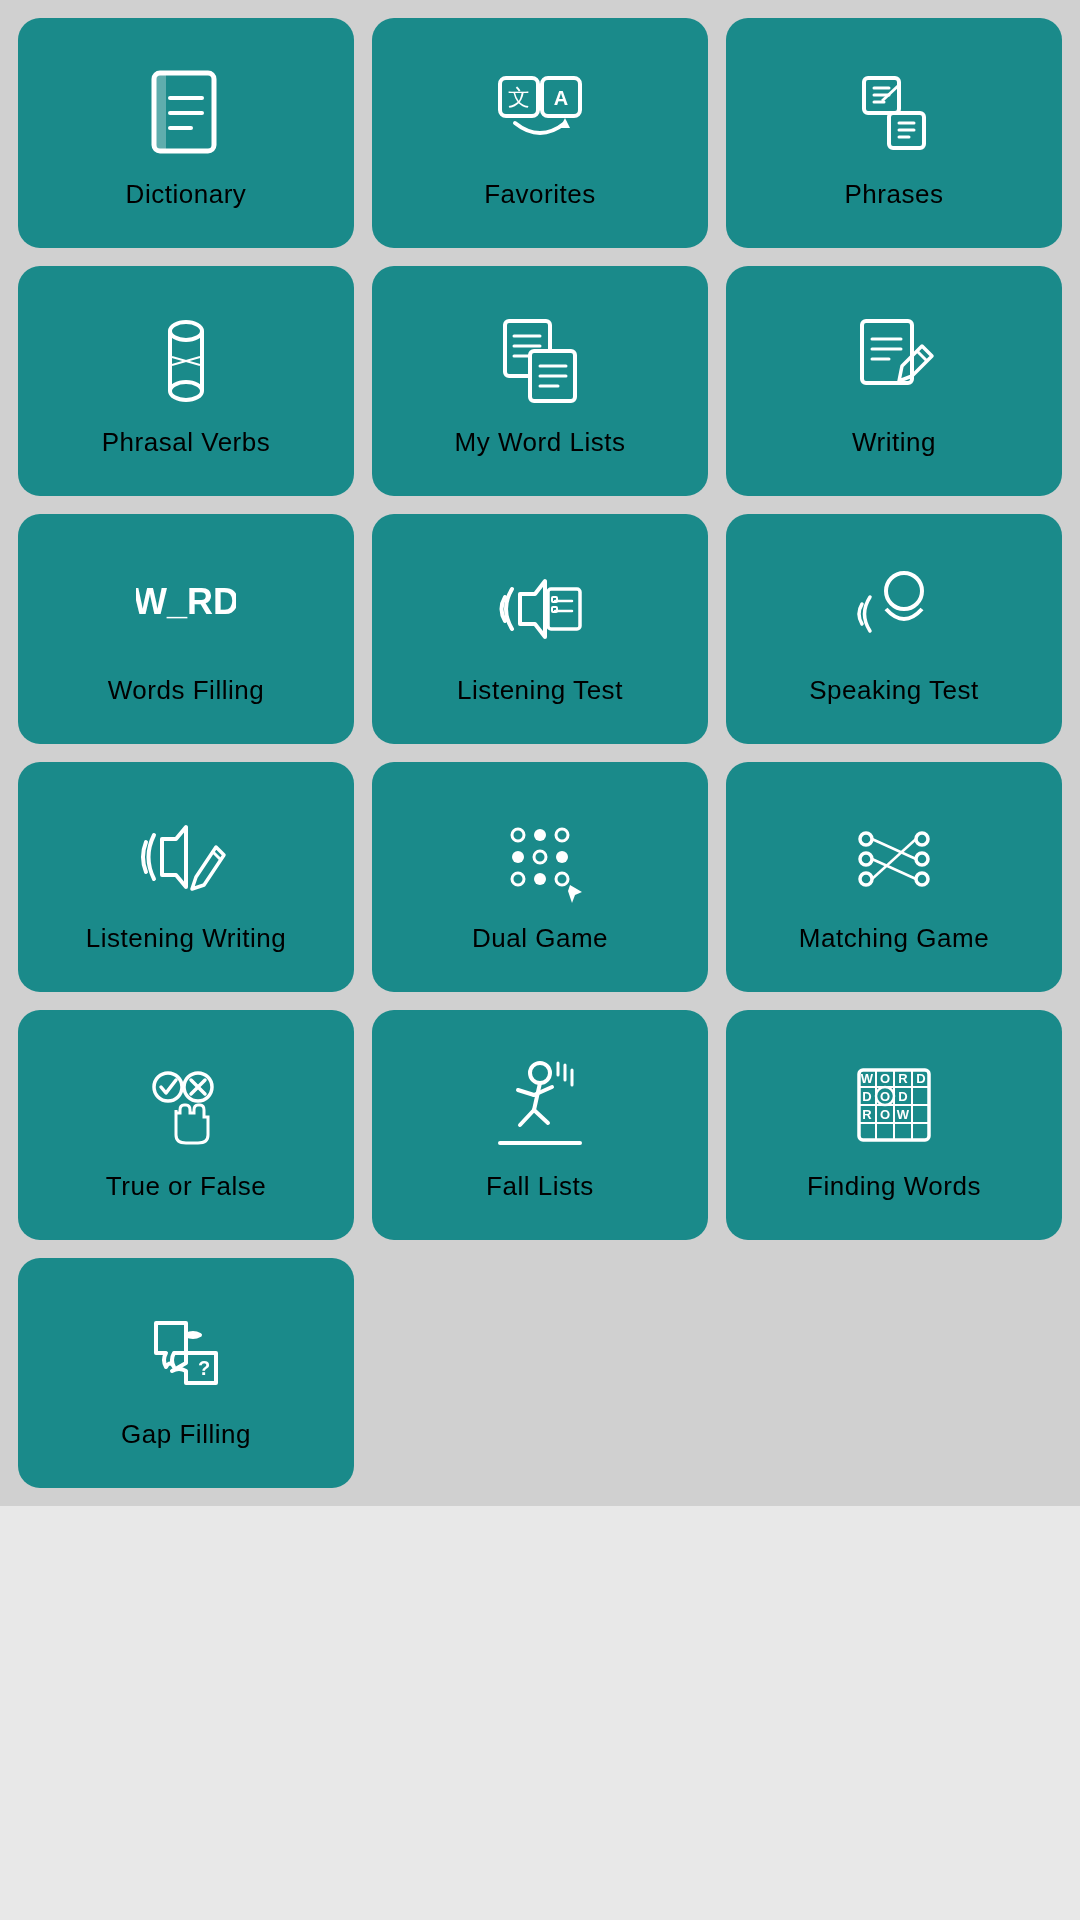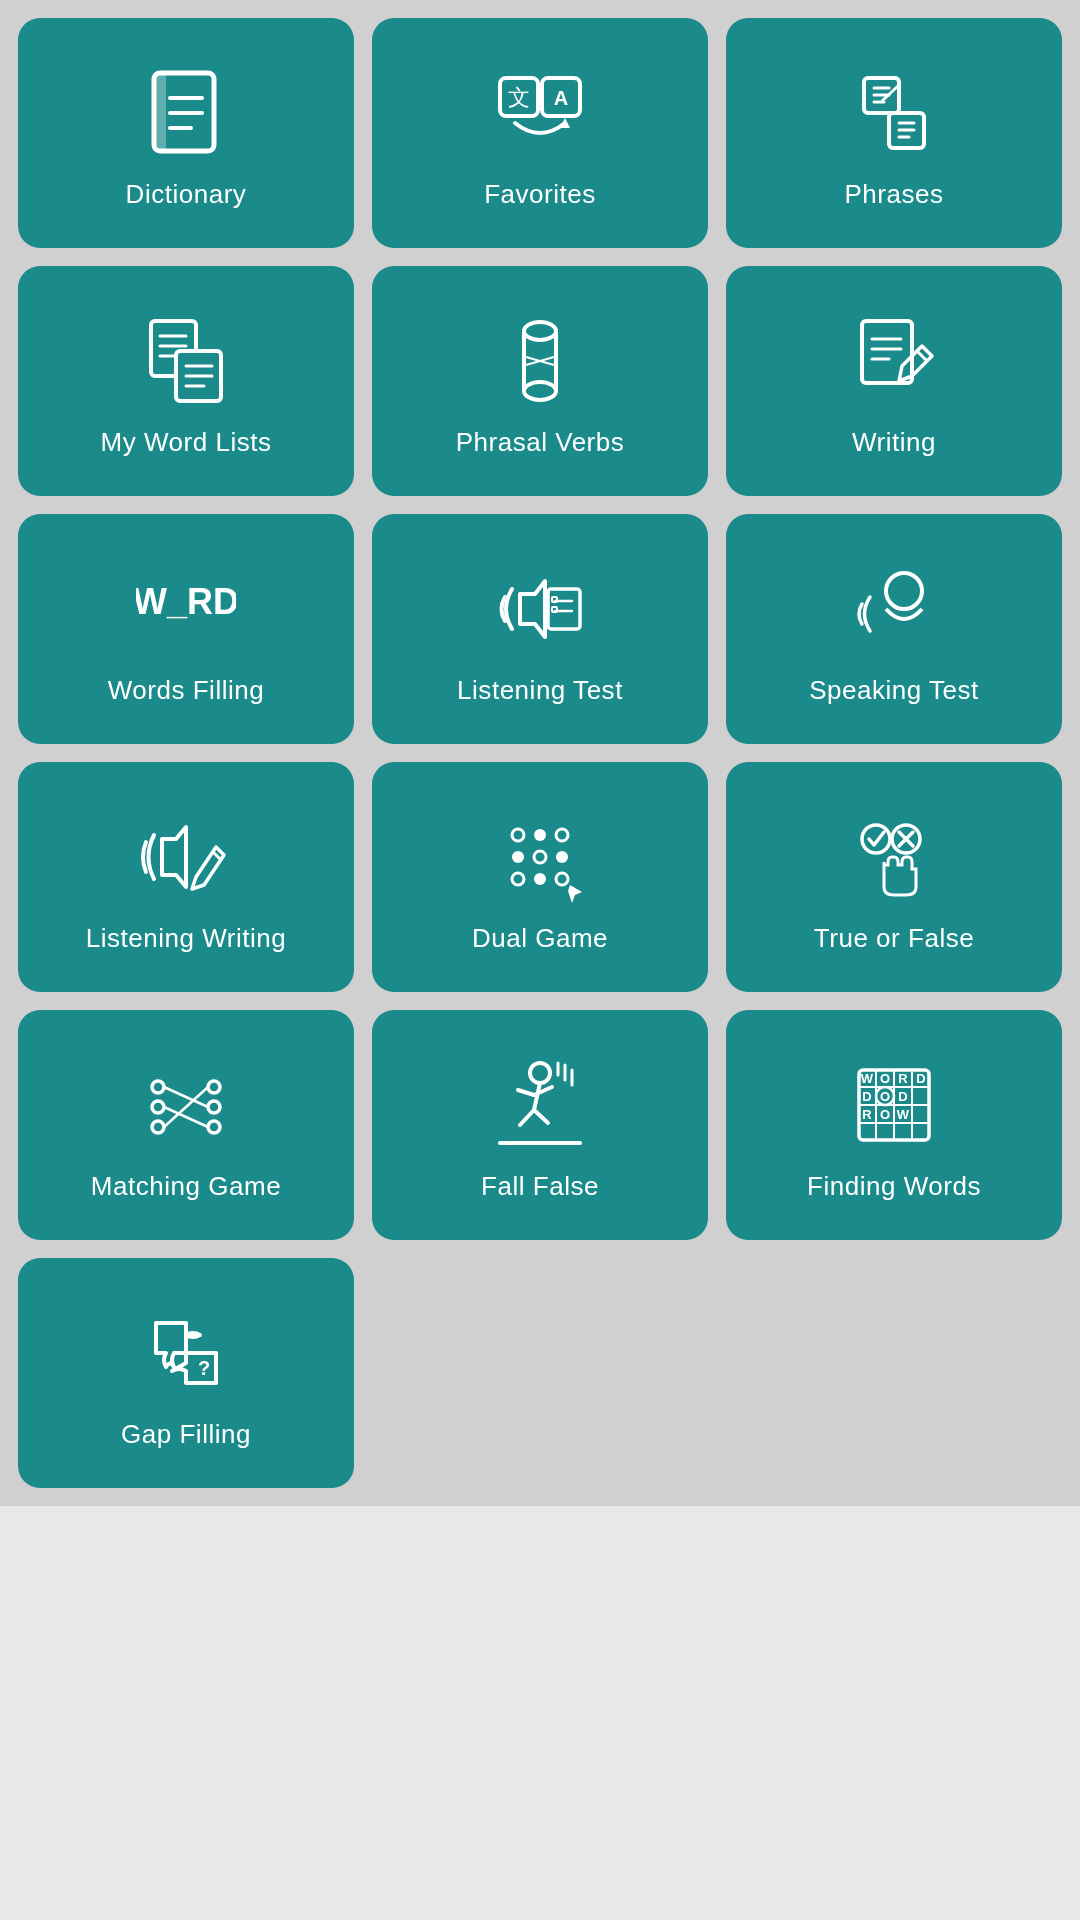--- a/index.html
+++ b/index.html
@@ -35,21 +35,21 @@
       display: flex;
       align-items: center;
       justify-content: center;
       margin-bottom: 16px;
     }
     .card-icon svg {
       width: 100%;
       height: 100%;
     }
     .card-label {
-      color: #ffffff;
+      color: #000000;
       font-size: 26px;
       font-weight: 400;
       text-align: center;
       letter-spacing: 0.02em;
     }
   </style>
 </head>
 <body>
 
 <div class="grid">
@@ -88,49 +88,49 @@
         <rect x="20" y="15" width="35" height="35" rx="4" stroke="white" stroke-width="4"></rect>
         <path d="M30 25 L45 25 M30 32 L45 32 M30 39 L40 39" stroke="white" stroke-width="3" stroke-linecap="round"></path>
         <path d="M38 38 L55 22" stroke="white" stroke-width="3"></path>
         <rect x="45" y="50" width="35" height="35" rx="4" stroke="white" stroke-width="4"></rect>
         <path d="M55 60 L70 60 M55 67 L70 67 M55 74 L65 74" stroke="white" stroke-width="3" stroke-linecap="round"></path>
       </svg>
     </div>
     <span class="card-label">Phrases</span>
   </div>
 
+
+  <div class="card">
+    <div class="card-icon">
+      <svg viewBox="0 0 100 100" fill="none" xmlns="http://www.w3.org/2000/svg">
+        <ellipse cx="50" cy="20" rx="16" ry="9" stroke="white" stroke-width="4"></ellipse>
+        <line x1="34" y1="20" x2="34" y2="80" stroke="white" stroke-width="4"></line>
+        <line x1="66" y1="20" x2="66" y2="80" stroke="white" stroke-width="4"></line>
+        <ellipse cx="50" cy="80" rx="16" ry="9" stroke="white" stroke-width="4"></ellipse>
+        <line x1="36" y1="46" x2="64" y2="54" stroke="white" stroke-width="2"></line>
+        <line x1="36" y1="54" x2="64" y2="46" stroke="white" stroke-width="2"></line>
+      </svg>
+    </div>
+    <span class="card-label">Phrasal Verbs</span>
+  </div>
 
   <div class="card">
     <div class="card-icon">
       <svg viewBox="0 0 100 100" fill="none" xmlns="http://www.w3.org/2000/svg">
         <rect x="15" y="10" width="45" height="55" rx="4" stroke="white" stroke-width="4"></rect>
         <line x1="24" y1="25" x2="50" y2="25" stroke="white" stroke-width="3" stroke-linecap="round"></line>
         <line x1="24" y1="35" x2="50" y2="35" stroke="white" stroke-width="3" stroke-linecap="round"></line>
         <line x1="24" y1="45" x2="42" y2="45" stroke="white" stroke-width="3" stroke-linecap="round"></line>
         <rect x="40" y="40" width="45" height="50" rx="4" stroke="white" stroke-width="4" fill="#1a8a8a"></rect>
         <line x1="50" y1="55" x2="76" y2="55" stroke="white" stroke-width="3" stroke-linecap="round"></line>
         <line x1="50" y1="65" x2="76" y2="65" stroke="white" stroke-width="3" stroke-linecap="round"></line>
         <line x1="50" y1="75" x2="68" y2="75" stroke="white" stroke-width="3" stroke-linecap="round"></line>
       </svg>
     </div>
     <span class="card-label">My Word Lists</span>
-  </div>
-
-  <div class="card">
-    <div class="card-icon">
-      <svg viewBox="0 0 100 100" fill="none" xmlns="http://www.w3.org/2000/svg">
-        <ellipse cx="50" cy="20" rx="16" ry="9" stroke="white" stroke-width="4"></ellipse>
-        <line x1="34" y1="20" x2="34" y2="80" stroke="white" stroke-width="4"></line>
-        <line x1="66" y1="20" x2="66" y2="80" stroke="white" stroke-width="4"></line>
-        <ellipse cx="50" cy="80" rx="16" ry="9" stroke="white" stroke-width="4"></ellipse>
-        <line x1="36" y1="46" x2="64" y2="54" stroke="white" stroke-width="2"></line>
-        <line x1="36" y1="54" x2="64" y2="46" stroke="white" stroke-width="2"></line>
-      </svg>
-    </div>
-    <span class="card-label">Phrasal Verbs</span>
   </div>
 
 
   <div class="card">
     <div class="card-icon">
       <svg viewBox="0 0 100 100" fill="none" xmlns="http://www.w3.org/2000/svg">
         <rect x="18" y="10" width="50" height="62" rx="4" stroke="white" stroke-width="4"></rect>
         <line x1="28" y1="28" x2="57" y2="28" stroke="white" stroke-width="3" stroke-linecap="round"></line>
         <line x1="28" y1="38" x2="57" y2="38" stroke="white" stroke-width="3" stroke-linecap="round"></line>
         <line x1="28" y1="48" x2="45" y2="48" stroke="white" stroke-width="3" stroke-linecap="round"></line>
@@ -216,72 +216,72 @@
         <polygon points="80,78 92,85 85,88 82,96 78,84" fill="white"></polygon>
       </svg>
     </div>
     <span class="card-label">Dual Game</span>
   </div>
 
   <div class="card">
     <div class="card-icon">
       <svg viewBox="0 0 100 100" fill="none" xmlns="http://www.w3.org/2000/svg">
 
+        <circle cx="22" cy="32" r="6" stroke="white" stroke-width="3.5"></circle>
+        <circle cx="22" cy="52" r="6" stroke="white" stroke-width="3.5"></circle>
+        <circle cx="22" cy="72" r="6" stroke="white" stroke-width="3.5"></circle>
+
+        <circle cx="78" cy="32" r="6" stroke="white" stroke-width="3.5"></circle>
+        <circle cx="78" cy="52" r="6" stroke="white" stroke-width="3.5"></circle>
+        <circle cx="78" cy="72" r="6" stroke="white" stroke-width="3.5"></circle>
+
+        <line x1="28" y1="32" x2="72" y2="52" stroke="white" stroke-width="2.5"></line>
+        <line x1="28" y1="52" x2="72" y2="72" stroke="white" stroke-width="2.5"></line>
+        <line x1="28" y1="72" x2="72" y2="32" stroke="white" stroke-width="2.5"></line>
+      </svg>
+    </div>
+    <span class="card-label">Matching Game</span>
+  </div>
+
+  <div class="card">
+    <div class="card-icon">
+      <svg viewBox="0 0 100 100" fill="none" xmlns="http://www.w3.org/2000/svg">
+
         <circle cx="32" cy="32" r="14" stroke="white" stroke-width="3.5"></circle>
         <polyline points="25,32 30,38 40,25" stroke="white" stroke-width="3.5" stroke-linecap="round" stroke-linejoin="round"></polyline>
 
         <circle cx="62" cy="32" r="14" stroke="white" stroke-width="3.5"></circle>
         <line x1="55" y1="25" x2="69" y2="39" stroke="white" stroke-width="3.5" stroke-linecap="round"></line>
         <line x1="69" y1="25" x2="55" y2="39" stroke="white" stroke-width="3.5" stroke-linecap="round"></line>
 
         <path d="M40 55 L40 80 Q40 88 50 88 L62 88 Q72 88 72 80 L72 62 L68 62 L68 55 Q68 50 64 50 L62 50 Q58 50 58 55 L58 58 L54 58 L54 55 Q54 50 50 50 L48 50 Q44 50 44 55 L44 58 L40 58 Z" stroke="white" stroke-width="3" fill="none"></path>
       </svg>
     </div>
     <span class="card-label">True or False</span>
-  </div>
-
-  <div class="card">
-    <div class="card-icon">
-      <svg viewBox="0 0 100 100" fill="none" xmlns="http://www.w3.org/2000/svg">
-
-        <circle cx="22" cy="32" r="6" stroke="white" stroke-width="3.5"></circle>
-        <circle cx="22" cy="52" r="6" stroke="white" stroke-width="3.5"></circle>
-        <circle cx="22" cy="72" r="6" stroke="white" stroke-width="3.5"></circle>
-
-        <circle cx="78" cy="32" r="6" stroke="white" stroke-width="3.5"></circle>
-        <circle cx="78" cy="52" r="6" stroke="white" stroke-width="3.5"></circle>
-        <circle cx="78" cy="72" r="6" stroke="white" stroke-width="3.5"></circle>
-
-        <line x1="28" y1="32" x2="72" y2="52" stroke="white" stroke-width="2.5"></line>
-        <line x1="28" y1="52" x2="72" y2="72" stroke="white" stroke-width="2.5"></line>
-        <line x1="28" y1="72" x2="72" y2="32" stroke="white" stroke-width="2.5"></line>
-      </svg>
-    </div>
-    <span class="card-label">Matching Game</span>
   </div>
 
   <div class="card">
     <div class="card-icon">
       <svg viewBox="0 0 100 100" fill="none" xmlns="http://www.w3.org/2000/svg">
 
         <circle cx="50" cy="18" r="10" stroke="white" stroke-width="4"></circle>
         <path d="M50 28 L44 55" stroke="white" stroke-width="4" stroke-linecap="round"></path>
         <path d="M44 55 L30 70" stroke="white" stroke-width="4" stroke-linecap="round"></path>
         <path d="M44 55 L58 68" stroke="white" stroke-width="4" stroke-linecap="round"></path>
         <path d="M44 40 L28 35" stroke="white" stroke-width="4" stroke-linecap="round"></path>
         <path d="M44 40 L62 32" stroke="white" stroke-width="4" stroke-linecap="round"></path>
 
         <line x1="75" y1="10" x2="75" y2="25" stroke="white" stroke-width="3" stroke-linecap="round"></line>
         <line x1="82" y1="15" x2="82" y2="30" stroke="white" stroke-width="3" stroke-linecap="round"></line>
         <line x1="68" y1="8" x2="68" y2="20" stroke="white" stroke-width="3" stroke-linecap="round"></line>
 
         <line x1="10" y1="88" x2="90" y2="88" stroke="white" stroke-width="4" stroke-linecap="round"></line>
       </svg>
     </div>
-    <span class="card-label">Fall False</span>
+    <span class="card-label">Fall Lists</span>
   </div>
 
   <div class="card">
     <div class="card-icon">
       <svg viewBox="0 0 100 100" fill="none" xmlns="http://www.w3.org/2000/svg">
 
         <rect x="15" y="15" width="70" height="70" rx="4" stroke="white" stroke-width="3.5"></rect>
 
         <line x1="32" y1="15" x2="32" y2="85" stroke="white" stroke-width="2"></line>
         <line x1="50" y1="15" x2="50" y2="85" stroke="white" stroke-width="2"></line>

